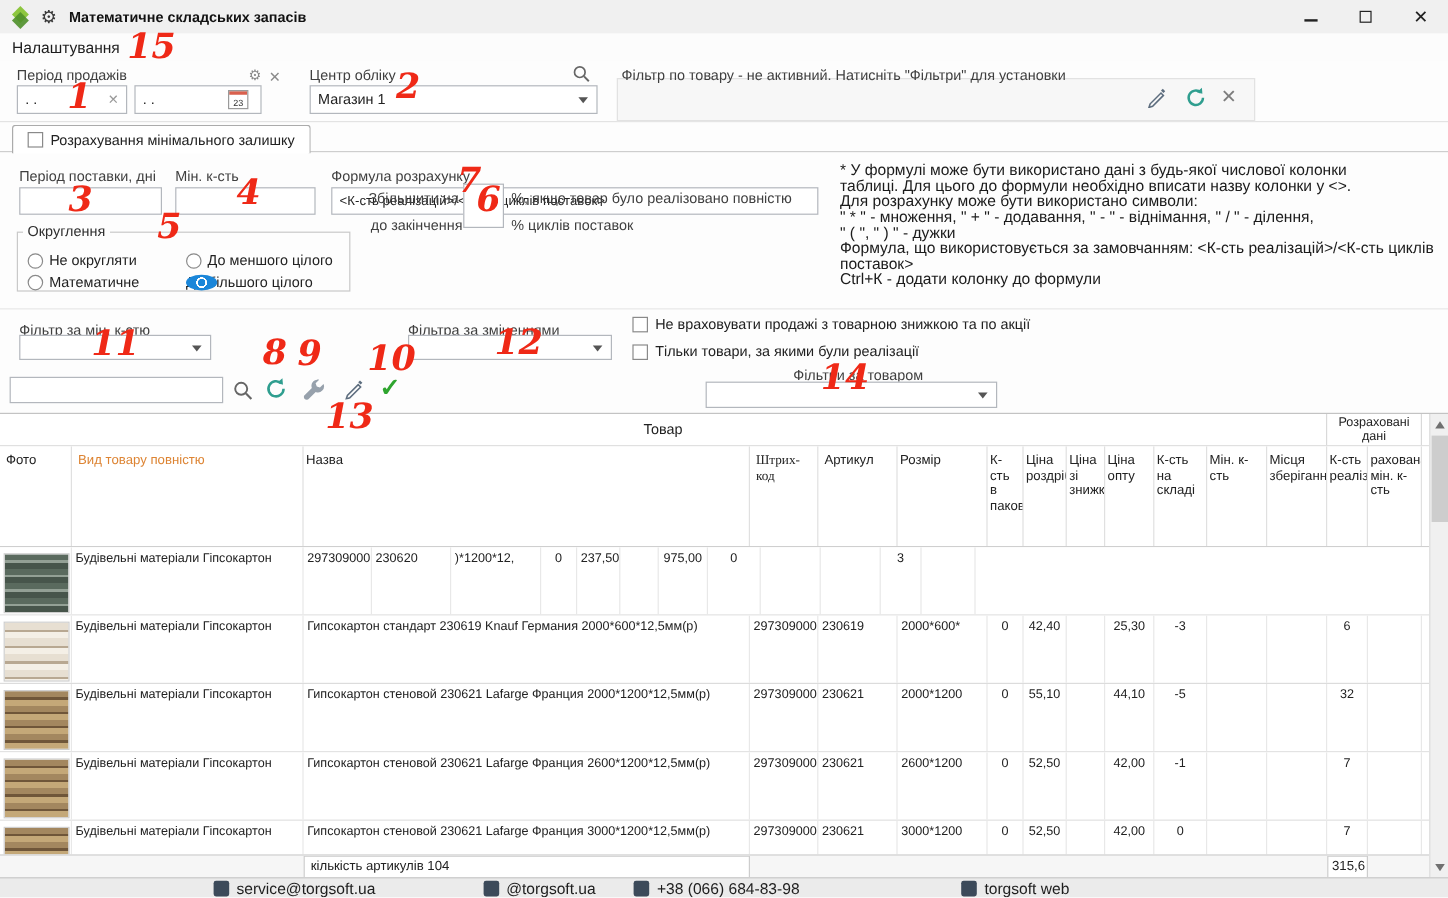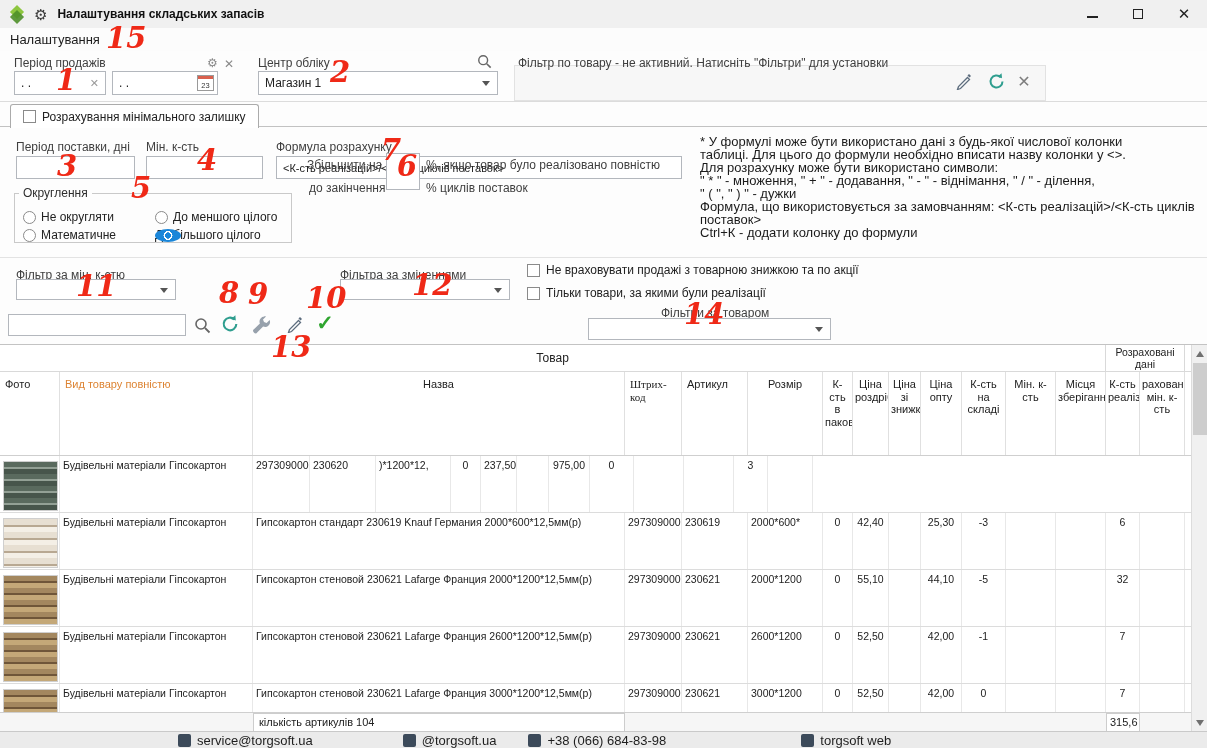--- a/index.html
+++ b/index.html
@@ -23,21 +23,21 @@
   
   .menubar{position:absolute;left:0;top:28px;width:100%;height:23px;background:#fcfcfc}
   .menu-item{position:absolute;left:10px;top:4px;font-size:13px;color:#1d1d1d}
 
   
   .topbar{position:absolute;left:0;top:51px;width:100%;height:51px;background:#fdfdfd;border-bottom:1px solid #dcdcdc}
   .lbl{position:absolute;font-size:12px;color:#3f3f3f;white-space:nowrap}
   .mini-ic{position:absolute;font-size:12px;color:#8a8a8a;line-height:1}
   .inp{position:absolute;background:#fff;border:1px solid #b3b7bd;display:flex;align-items:center;font-size:12px;color:#222;padding:0 6px;overflow:visible}
   .inp-x{margin-left:auto;color:#9a9a9a;font-size:11px}
-  .cal{position:absolute;right:3px;top:3px;width:17px;height:16px;border:1px solid #9a9a9a;background:#fff;font-size:7.5px;color:#333;text-align:center;line-height:19px;box-shadow:inset 0 3px 0 #d9604e}
+  .cal{position:absolute;right:10px;top:3px;width:17px;height:16px;border:1px solid #9a9a9a;background:#fff;font-size:7.5px;color:#333;text-align:center;line-height:19px;box-shadow:inset 0 3px 0 #d9604e}
   .sel{position:absolute;background:#fff;border:1px solid #b3b7bd;display:flex;align-items:center;font-size:12px;color:#222;padding:0 20px 0 6px;white-space:nowrap}
   .chev{position:absolute;right:7px;top:50%;margin-top:-2px;width:0;height:0;border-left:4px solid transparent;border-right:4px solid transparent;border-top:5px solid #555}
   .statusbox{position:absolute;left:514px;top:14px;width:532px;height:36px;background:#f7f7f7;border:1px solid #e2e2e2}
   .ibtn{position:absolute;width:24px;height:24px;display:flex;align-items:center;justify-content:center}
   .ibtn.x{font-size:16px;color:#7d7d7d}
   .ibtn.check{font-size:21px;font-weight:700;color:#2fa52f}
 
   
   .tabrow{position:absolute;left:0;top:102px;width:100%;height:25px;border-bottom:1px solid #c2c2c2;background:#fdfdfd}
   .tab{position:absolute;left:10px;top:2px;height:24px;background:#fff;border:1px solid #ababab;border-bottom:none;border-radius:3px 3px 0 0;display:flex;align-items:center;gap:6px;padding:0 12px;font-size:12px;z-index:2}
@@ -59,21 +59,21 @@
 
   
   .searchrow{position:absolute;left:0;top:304px;width:100%;height:40px;background:#fdfdfd}
 
   
   .tablewrap{position:absolute;left:0;top:344px;width:1207px;height:387px;border-top:1px solid #c3c3c3;background:#fff;overflow:hidden}
   .tgroup{position:absolute;left:0;top:0;width:1191px;height:27px;border-bottom:1px solid #d9d9d9;display:flex;background:#fff}
   .tg-product{width:1106px;text-align:center;font-size:12px;padding-top:6px;border-right:1px solid #d9d9d9;height:100%}
   .tg-calc{width:79px;text-align:center;font-size:10.5px;line-height:12px;padding-top:1px;border-right:1px solid #d9d9d9}
   .thead{position:absolute;left:0;top:27px;width:1191px;height:84px;display:flex;border-bottom:1px solid #cfcfcf;background:#fff}
-  .hcell{border-right:1px solid #e0e0e0;font-size:11px;line-height:12.5px;padding:6px 2px 0;text-align:center;height:100%;overflow:hidden}
+  .hcell{border-right:1px solid #e0e0e0;font-size:11px;line-height:12.5px;padding:6px 2px 0;height:100%;overflow:hidden}
   .hcell:nth-child(1),.hcell:nth-child(2),.hcell:nth-child(4),.hcell:nth-child(5){text-align:left;padding-left:5px}
   .hcell.hl-orange{color:#dd8433}
   .tbody{position:absolute;left:0;top:111px;width:1191px;height:256px;overflow:hidden}
   .trow{display:flex;height:57px;border-bottom:1px solid #dcdcdc;background:#fff}
   .tcell{border-right:1px solid #e8e8e8;font-size:10.5px;line-height:13px;padding:3px 3px 0;overflow:hidden;height:100%}
   .a-left{text-align:left}.a-center{text-align:center}
   .thumb{width:55px;height:50px;margin:2px auto 0;border:1px solid #cfcfcf}
   .pv-v1{background:repeating-linear-gradient(180deg,#5a6a5e 0 5px,#93a095 5px 7px,#47554b 7px 12px)}
   .pv-v2{background:repeating-linear-gradient(180deg,#e7dfd2 0 6px,#b8a892 6px 8px,#f4efe6 8px 13px)}
   .pv-v3{background:repeating-linear-gradient(180deg,#a3875f 0 5px,#6f5639 5px 7px,#c4a878 7px 12px)}
@@ -103,21 +103,21 @@
 <body>
 
 <div class="screen">
 
   <div class="titlebar">
     <span class="logo">
         <i class="d1"></i>
         <i class="d2"></i>
       </span>
     <span class="tb-gear">⚙</span>
-    <span class="tb-title">Налаштування складських запасів</span>
+    <span class="tb-title">Математичне складських запасів</span>
     <span class="wbtns">
       <span class="wbtn">
           <span class="minbar"></span>
         </span>
       <span class="wbtn">
           <span class="maxbox"></span>
         </span>
       <span class="wbtn">✕</span>
     </span>
   </div>

